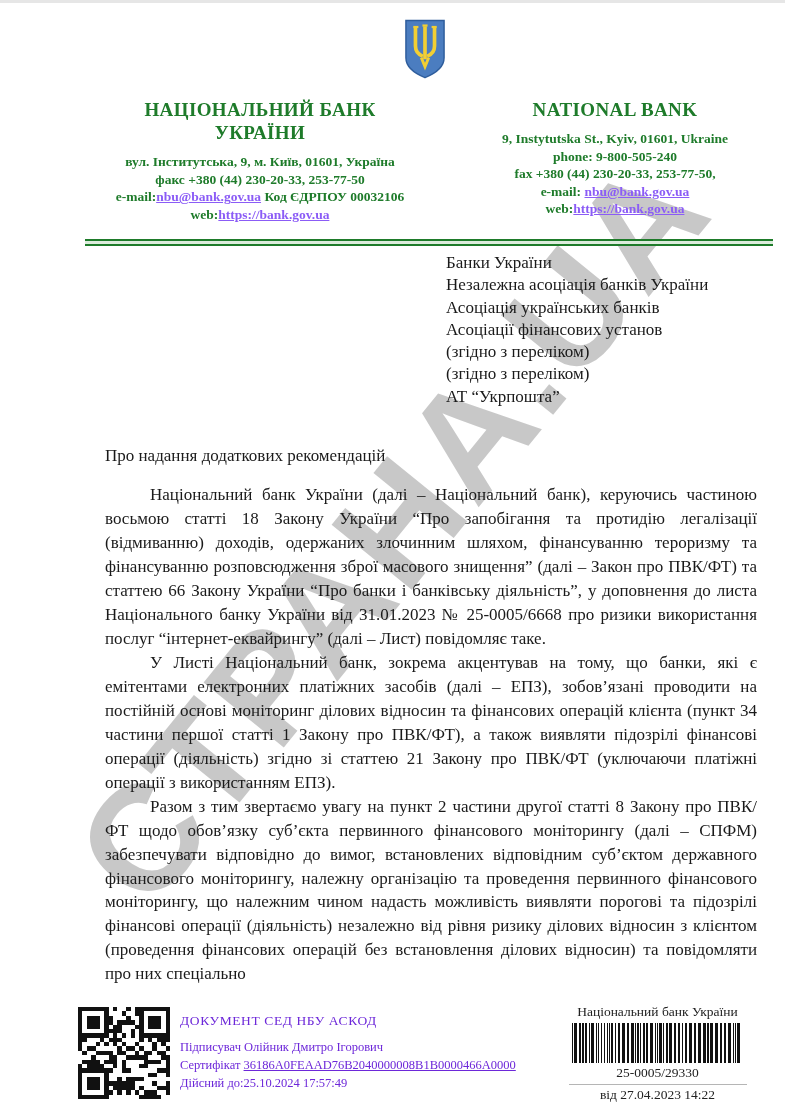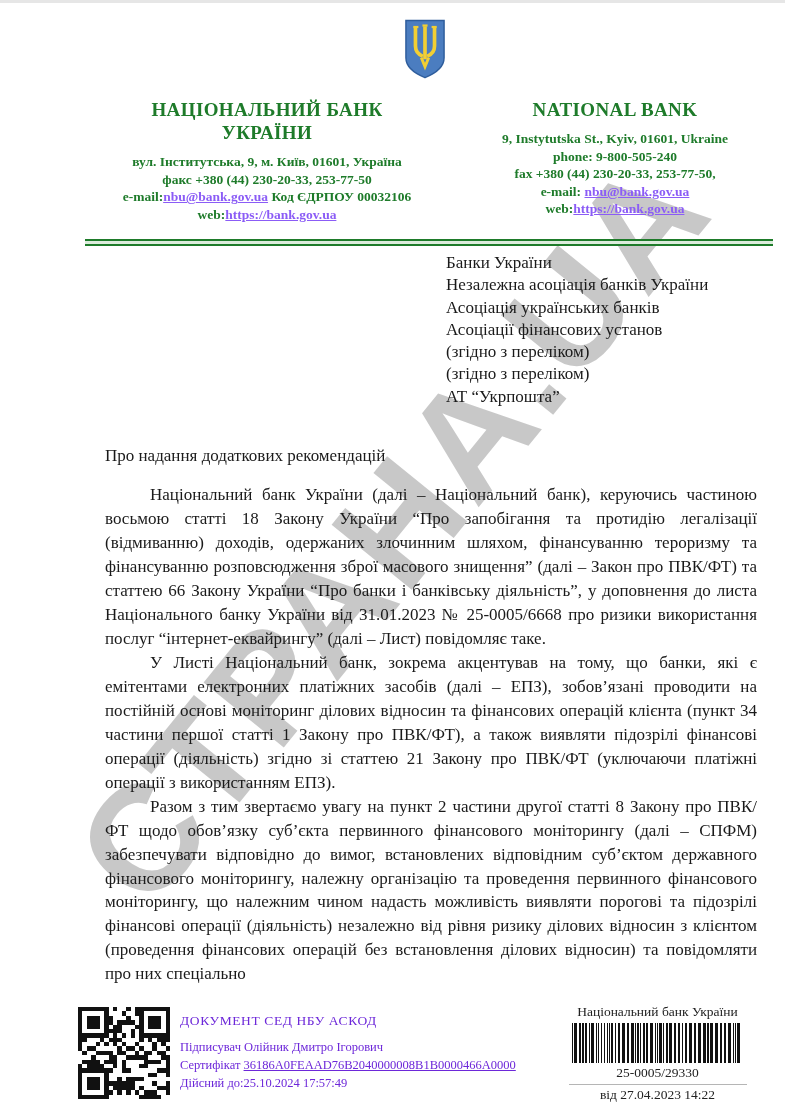--- a/index.html
+++ b/index.html
@@ -20,21 +20,21 @@
     color:rgba(125,125,125,0.42); z-index:0; pointer-events:none;
   }
 
   .content { position:absolute; inset:0; z-index:1; }
 
   
   .emblem { position:absolute; left:403px; top:16px; width:44px; height:66px; }
 
   
   .hdr { position:absolute; top:98px; text-align:center; color:#1e7b2a; }
-  .hdr-left  { left:92px;  width:350px; }
+  .hdr-left  { left:85px;  width:350px; }
   .hdr-right { left:455px; width:320px; }
   .hdr-title { font-size:19px; font-weight:bold; line-height:1.22; letter-spacing:0.4px; }
   .hdr-details { margin-top:9px; font-size:13.5px; font-weight:bold; line-height:1.3; }
   .hdr a, .lnk { color:#8b5cf6; text-decoration:underline; cursor:pointer; }
 
   .green-rule {
     position:absolute; left:85px; top:239px; width:688px; height:7px;
     border-top:2px solid #1e7b2a; border-bottom:2px solid #1e7b2a; background:#dcecdc;
   }
 

